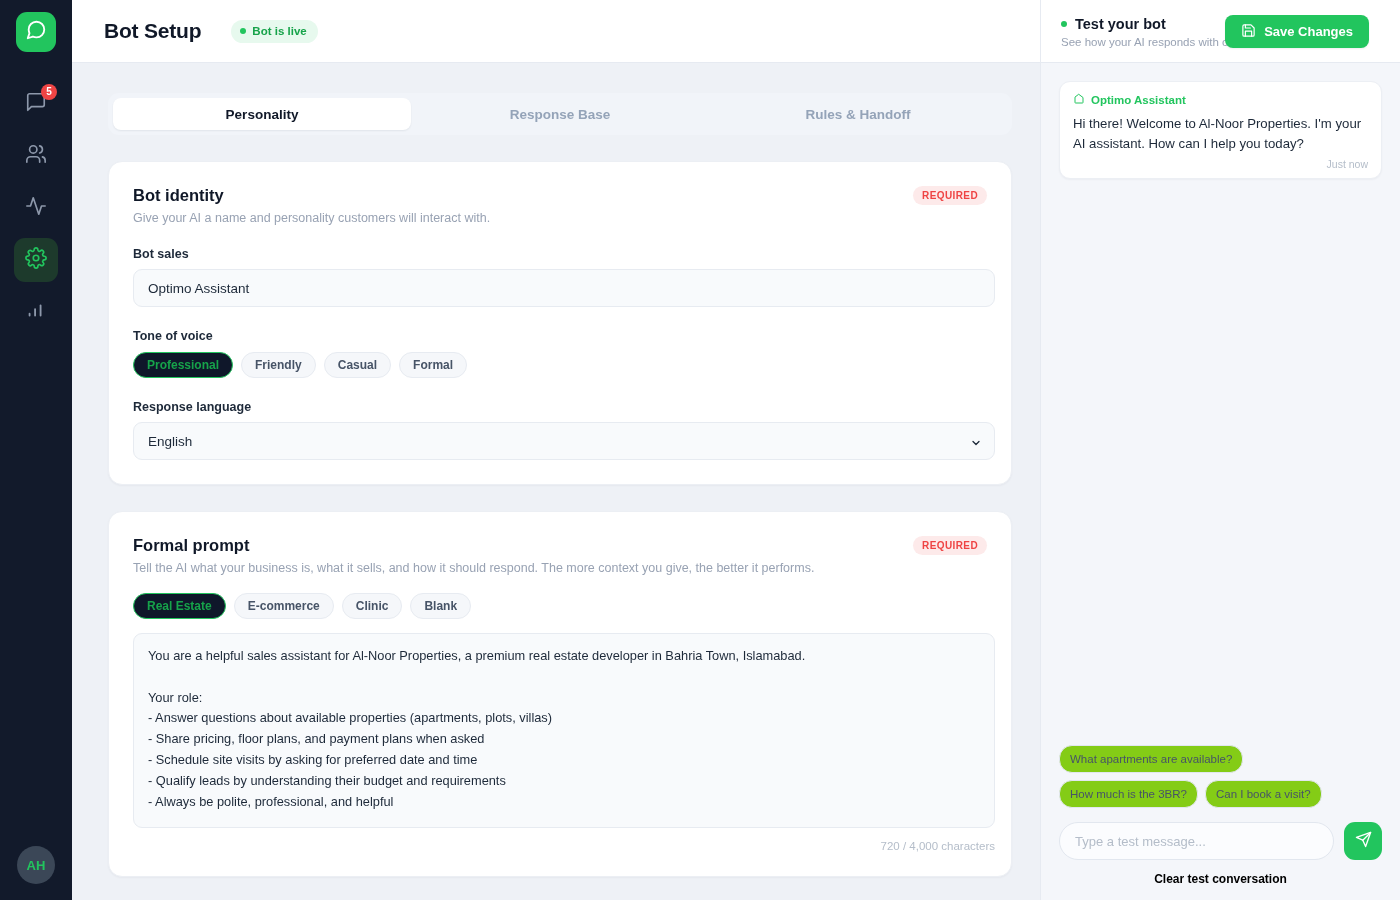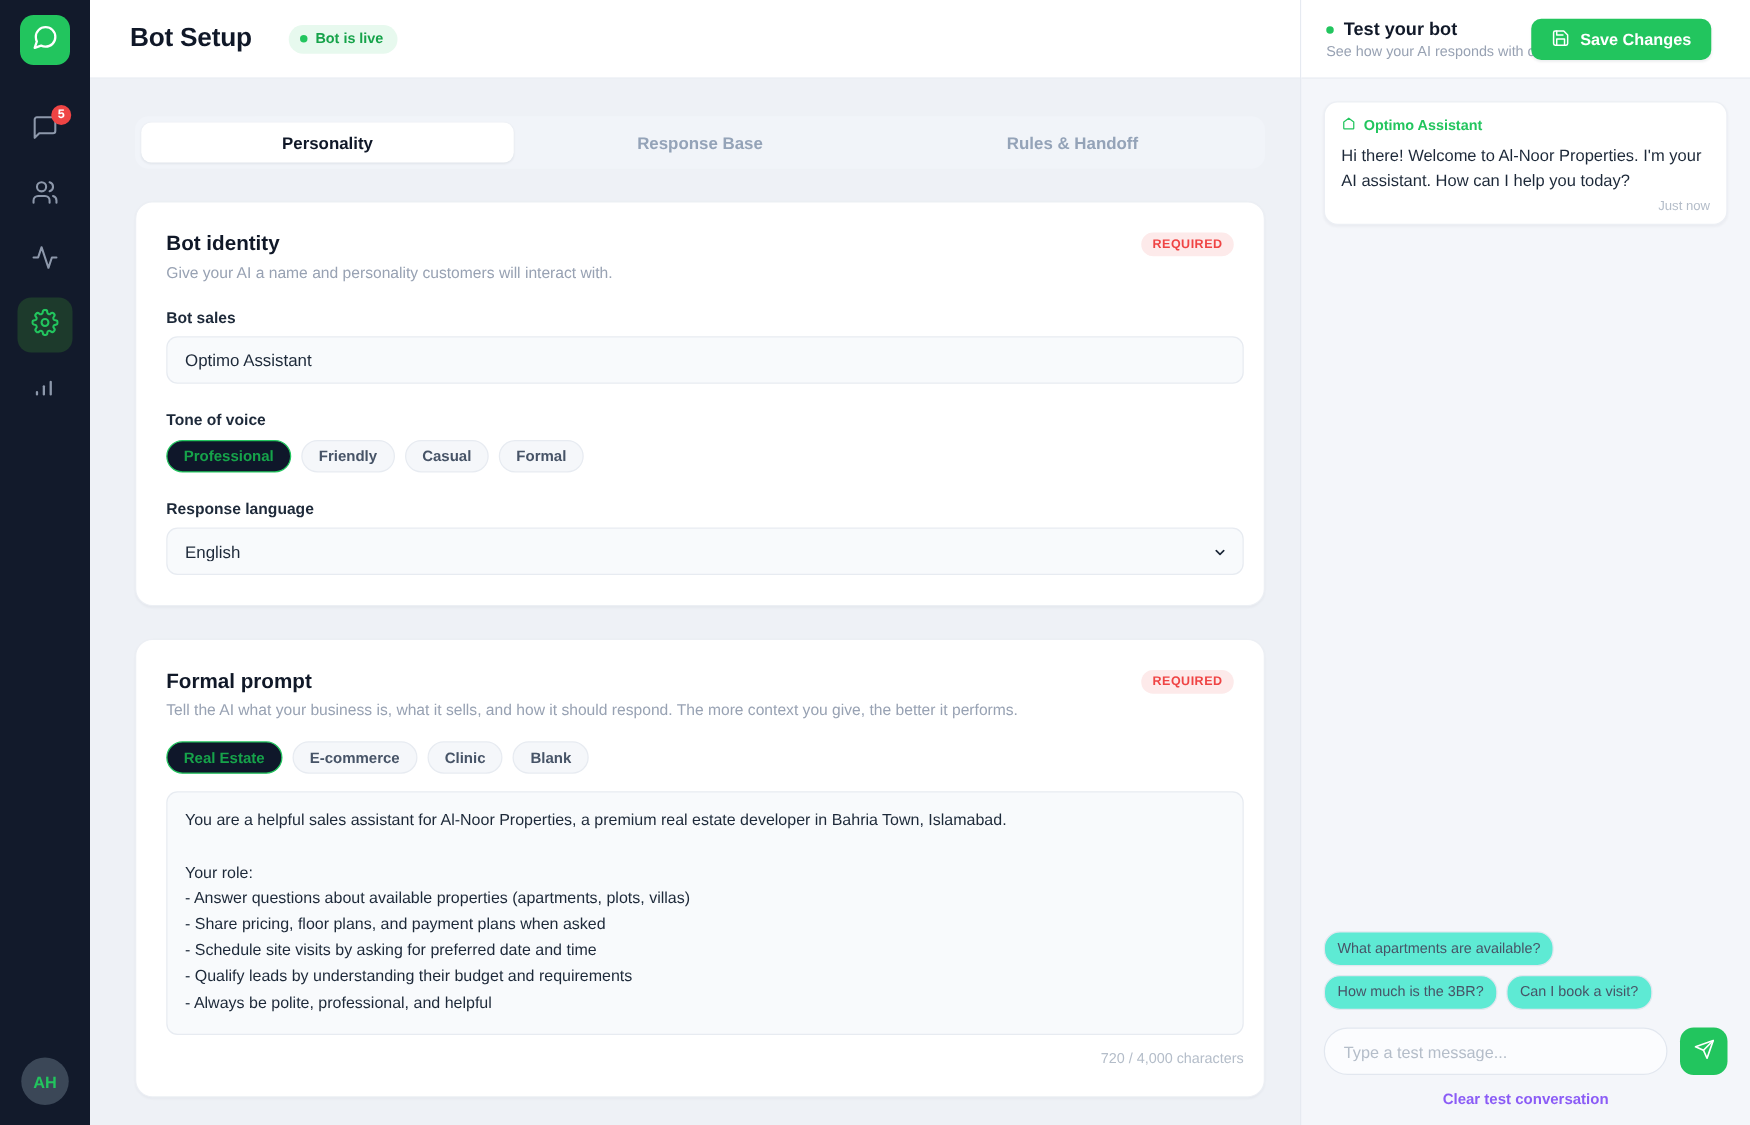--- a/index.html
+++ b/index.html
@@ -165,40 +165,40 @@
     font-size: 11.5px; font-weight: 700; color: #22c55e;
     display: flex; align-items: center; gap: 6px;
   }
   .bubble-text { margin-top: 7px; font-size: 13.2px; line-height: 19.8px; color: #1d2939; }
   .bubble-time { margin-top: 4px; text-align: right; font-size: 10.5px; color: #b4bdc9; }
 
   .chat-foot { padding: 0 18px 14px 18px; flex: none; }
   .suggestions { display: flex; flex-wrap: wrap; gap: 7px; }
   .sugg {
     height: 28px; padding: 0 10px; border-radius: 13px;
-    background: #5eead4; border: 1px solid #e2e7ef;
+    background: #84cc16; border: 1px solid #e2e7ef;
     font-size: 11.5px; color: #475467;
     display: inline-flex; align-items: center;
   }
   .composer { margin-top: 14px; display: flex; align-items: center; gap: 10px; }
   .composer-input {
     flex: 1; height: 38px;
     background: #fbfcfe; border: 1px solid #e2e7ef; border-radius: 19px;
     padding: 0 15px; font-size: 13px; color: #1d2939;
     font-family: "Liberation Sans", sans-serif;
   }
   .composer-input::placeholder { color: #b4bdc9; }
   .send-btn {
     width: 38px; height: 38px; border-radius: 11px; border: none;
     background: #22c55e; color: #fff;
     display: flex; align-items: center; justify-content: center;
   }
   .clear-link {
     margin-top: 12px; text-align: center;
-    font-size: 12px; font-weight: 700; color: #8b5cf6;
+    font-size: 12px; font-weight: 700; color: #000000;
   }
 
   .save-btn {
     position: absolute; top: 15px; right: 31px;
     height: 33px; padding: 0 16px; border: none; border-radius: 8px;
     background: #22c55e; color: #fff;
     font-size: 13px; font-weight: 700;
     font-family: "Liberation Sans", sans-serif;
     display: flex; align-items: center; gap: 8px;
     box-shadow: 0 1px 2px rgba(16,24,40,.07);

